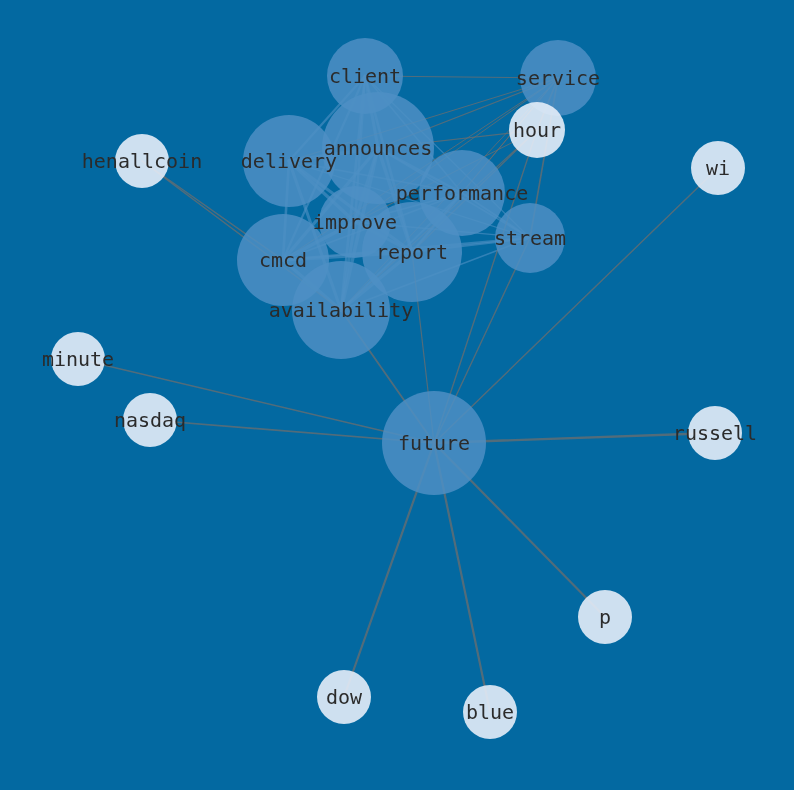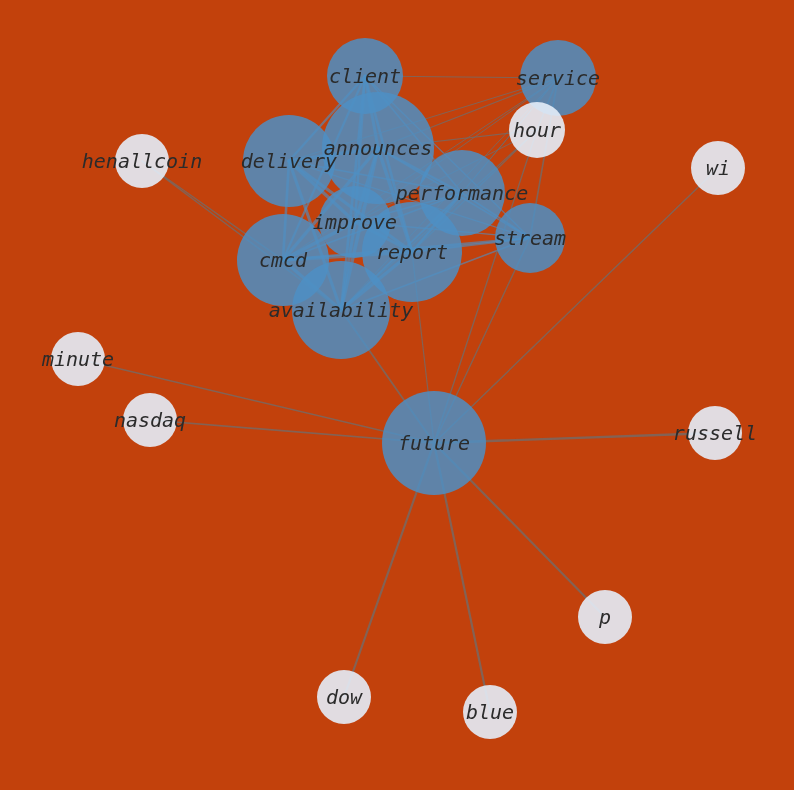--- a/index.html
+++ b/index.html
@@ -8,23 +8,22 @@
     padding: 0;
     background: #ffffff;
   }
   body {
     font-family: "DejaVu Sans Mono", "Liberation Mono", monospace;
   }
   #canvas-wrap {
     position: relative;
     width: 794px;
     height: 790px;
-    background: #c2410c;
+    background: #0369a1;
     overflow: hidden;
-    font-style: italic;
   }
   svg#graph {
     display: block;
     width: 794px;
     height: 790px;
   }
   .edge {
     fill: none;
     stroke-linecap: round;
   }

